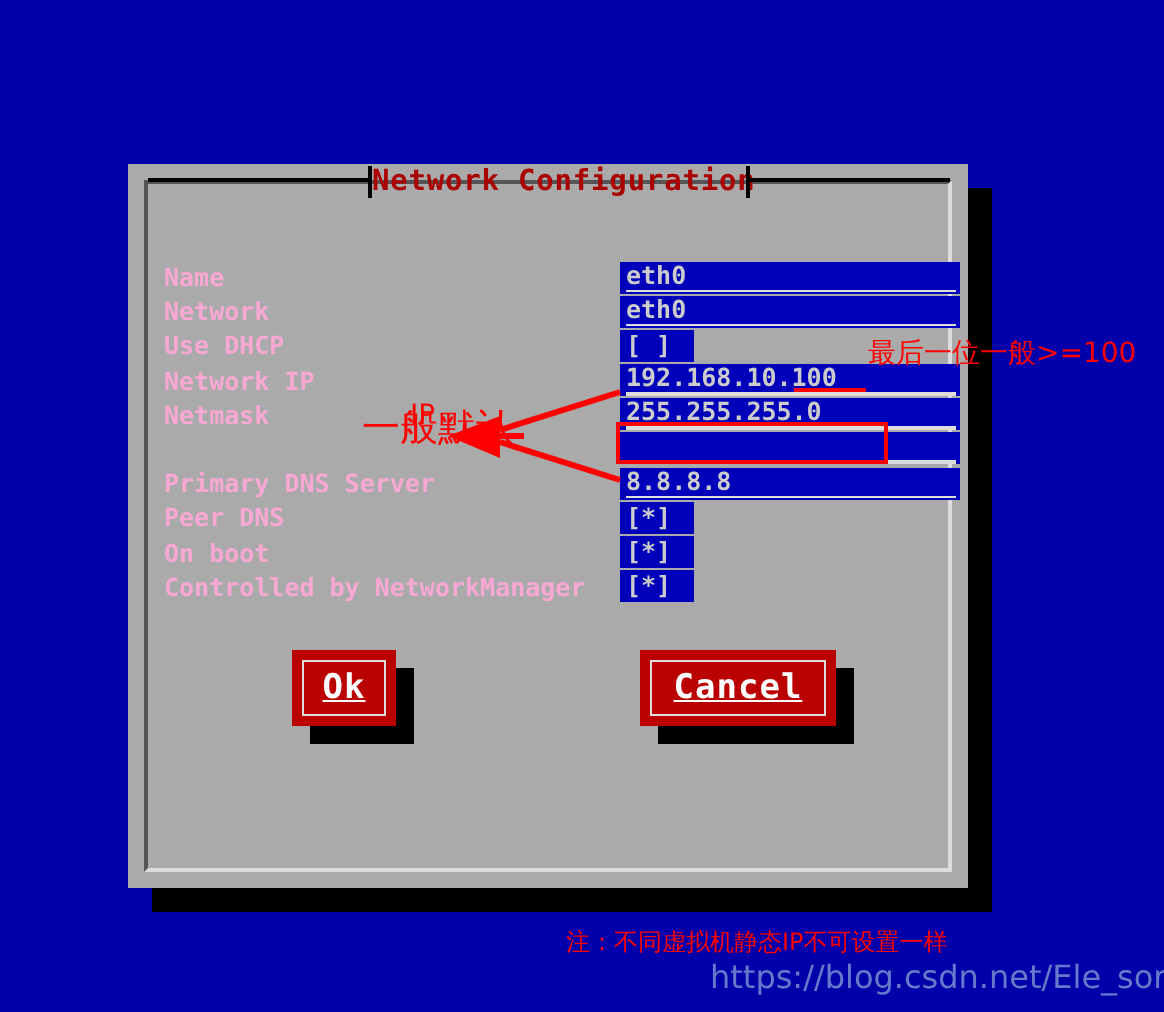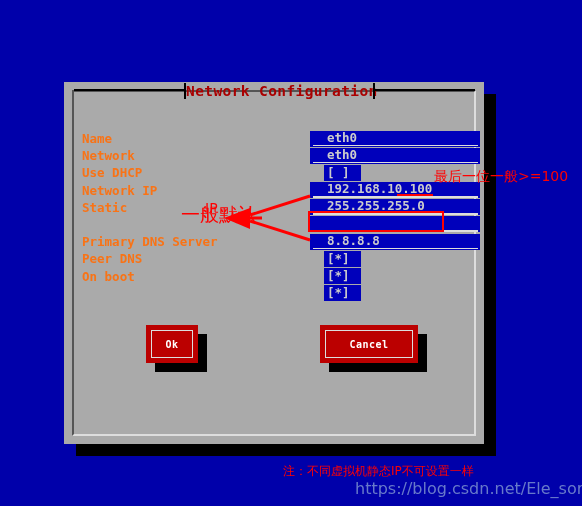--- a/index.html
+++ b/index.html
@@ -82,37 +82,37 @@
     left: 82px; top: 130px;
     width: 392px;
   }
   .row {
     position: relative;
     height: 17.2px;
   }
   .label {
     position: absolute;
     left: 0; top: 0;
-    color: #f97316;
+    color: #f9a8d4;
     font-size: 12.5px;
     line-height: 17px;
     font-weight: bold;
     white-space: nowrap;
   }
   .field {
     position: absolute;
     top: 0.5px;
     height: 16px;
     background: #0000bb;
     color: #cccccc;
     font-size: 12.5px;
     line-height: 14px;
     font-weight: bold;
     white-space: nowrap;
-    padding-left: 17px;
+    padding-left: 3px;
     box-sizing: border-box;
     overflow: hidden;
   }
   .field.wide { left: 228px; width: 170px; }
   .field.check { left: 228px; width: 170px; }
   .field.wide .underline-tail {
     position: absolute;
     left: 3px; right: 2px; bottom: 0.5px;
     height: 1.5px;
     background: #dddddd;
@@ -144,26 +144,27 @@
     left: 0; top: 0;
     width: 52px; height: 38px;
     background: #bb0000;
     box-sizing: border-box;
   }
   .btn .inner {
     position: absolute;
     left: 5px; top: 5px; right: 5px; bottom: 5px;
     border: 1.5px solid #dddddd;
     color: #ffffff;
-    font-size: 10px;
+    font-size: 17px;
     font-weight: bold;
     display: flex;
     align-items: center;
     justify-content: center;
     letter-spacing: 0.5px;
+    text-decoration: underline;
   }
   #btn-ok-wrap { left: 146px; top: 325px; }
   #btn-cancel-wrap { left: 320px; top: 325px; }
   #btn-cancel-wrap .btn-shadow,
   #btn-cancel-wrap .btn { width: 98px; }
 
   
   .annot {
     position: absolute;
     color: #ff0000;
@@ -237,39 +238,40 @@
     </div>
     <div class="row">
       <div class="label">Use DHCP</div>
       <div class="field check"><span class="cbox">[ ]</span></div>
     </div>
     <div class="row">
       <div class="label">Network IP</div>
       <div class="field wide"><span>192.168.10.100</span><div class="underline-tail"></div></div>
     </div>
     <div class="row">
-      <div class="label">Static</div>
+      <div class="label">Netmask</div>
       <div class="field wide"><span>255.255.255.0</span><div class="underline-tail"></div></div>
     </div>
     <div class="row">
       <div class="field wide"><div class="underline-tail"></div></div>
     </div>
     <div class="row">
       <div class="label">Primary DNS Server</div>
       <div class="field wide"><span>8.8.8.8</span><div class="underline-tail"></div></div>
     </div>
     <div class="row">
       <div class="label">Peer DNS</div>
       <div class="field check"><span class="cbox">[*]</span></div>
     </div>
     <div class="row">
       <div class="label">On boot</div>
       <div class="field check"><span class="cbox">[*]</span></div>
     </div>
     <div class="row">
+      <div class="label">Controlled by NetworkManager</div>
       <div class="field check"><span class="cbox">[*]</span></div>
     </div>
   </div>
 
 <div class="btn-wrap" id="btn-ok-wrap">
   <div class="btn-shadow"></div>
   <div class="btn">
     <div class="inner">Ok</div>
   </div>
 </div>

